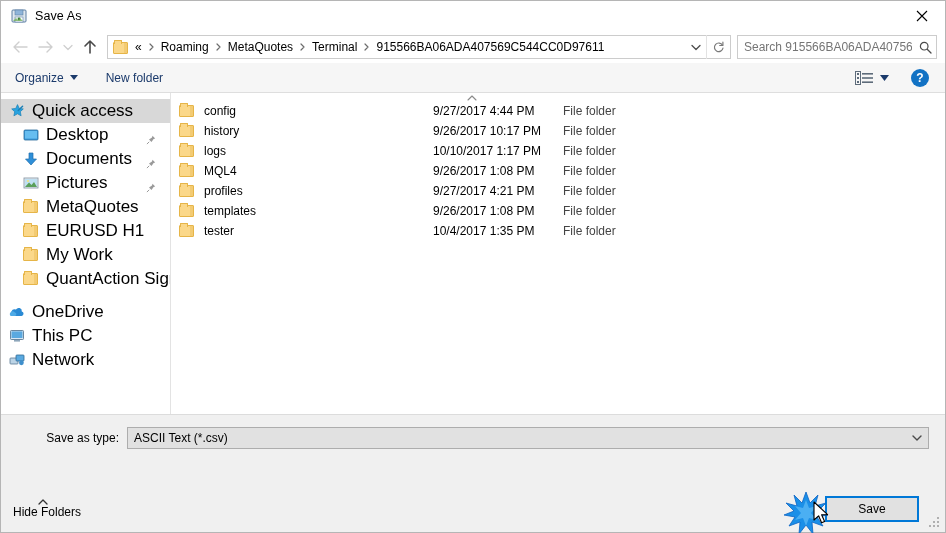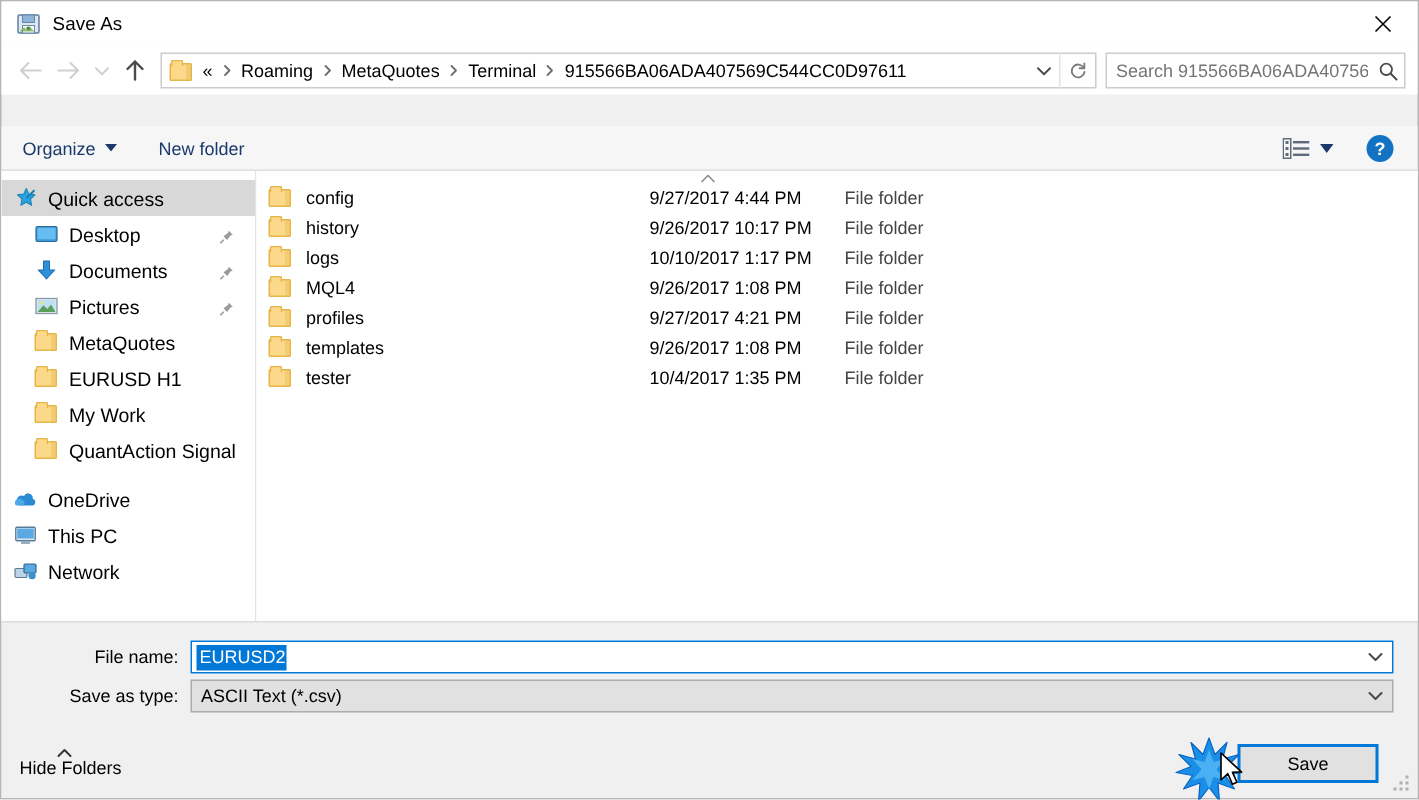--- a/index.html
+++ b/index.html
@@ -94,21 +94,21 @@
     color:#6d6d6d; padding-left:6px; background:transparent; min-width:0;
     font-family: "Liberation Sans", sans-serif;
   }
   #search-icon { width:22px;height:22px;display:flex;align-items:center;justify-content:center;color:#4a4a4a;flex:0 0 22px;}
 
   
   #cmdbar {
     height: 30px; flex: 0 0 30px;
     background: #f6f6f6;
     border-bottom: 1px solid #dedede;
-    display:flex; align-items:center; padding: 0 10px 0 14px; margin-top: 21px;
+    display:flex; align-items:center; padding: 0 10px 0 14px;
   }
   .cmdlabel { font-size:12px; color:#1b3a6b; display:flex; align-items:center; }
   #organize { margin-right: 28px; }
   #organize .caret { margin-left:6px; color:#1b3a6b; display:flex;align-items:center; }
   #cmd-spacer { flex:1 1 auto; }
   #viewbtn { display:flex; align-items:center; margin-right: 22px; }
   #view-icon { width:18px;height:14px; position:relative; margin-right:7px;}
   #view-caret { color:#1b3a6b; display:flex; align-items:center;}
   #helpbtn { width:18px;height:18px;border-radius:50%;background:#1272c4;
     color:#fff;font-size:12px;font-weight:bold;display:flex;align-items:center;justify-content:center;
@@ -119,21 +119,21 @@
 
   #sidebar {
     width: 170px; flex: 0 0 170px;
     background:#ffffff;
     border-right: 1px solid #e3e3e3;
     padding-top: 6px;
     overflow: hidden;
   }
   .sb-item {
     height: 24px; display:flex; align-items:center;
-    padding-left: 22px; position:relative; font-size:13px; color:#000;
+    padding-left: 22px; position:relative; font-size:17px; color:#000;
     white-space:nowrap;
   }
   .sb-item.root { padding-left: 8px; }
   .sb-item.selected { background:#d8d8d8; }
   .sb-icon { width:16px;height:16px;flex:0 0 16px;margin-right:7px;position:relative;}
   .sb-label { overflow:hidden; }
   .sb-pin { position:absolute; right:14px; top:7px; width:10px; height:10px; color:#9a9a9a; }
   .sb-gap { height: 9px; }
 
   
@@ -579,32 +579,20 @@
           <div class="r-date">10/4/2017 1:35 PM</div>
           <div class="r-type">File folder</div>
           <div class="r-size"></div>
         </div>
       </div>
     </div>
   </div>
 
   <div id="formzone">
     <div class="frow">
-      <div class="flabel">File name:</div>
-      <div id="filename-field">
-        <span id="filename-value">EURUSD2</span>
-        <span id="filename-caret"></span>
-        <span class="combo-arrow">
-          <svg width="10" height="6" viewBox="0 0 10 6">
-              <path d="M1 1 L5 5 L9 1" stroke="currentColor" stroke-width="1.4" fill="none" stroke-linecap="round" stroke-linejoin="round"></path>
-            </svg>
-        </span>
-      </div>
-    </div>
-    <div class="frow">
       <div class="flabel">Save as type:</div>
       <div id="savetype-field">
         <span id="savetype-value">ASCII Text (*.csv)</span>
         <span class="combo-arrow">
           <svg width="10" height="6" viewBox="0 0 10 6">
               <path d="M1 1 L5 5 L9 1" stroke="currentColor" stroke-width="1.4" fill="none" stroke-linecap="round" stroke-linejoin="round"></path>
             </svg>
         </span>
       </div>
     </div>

